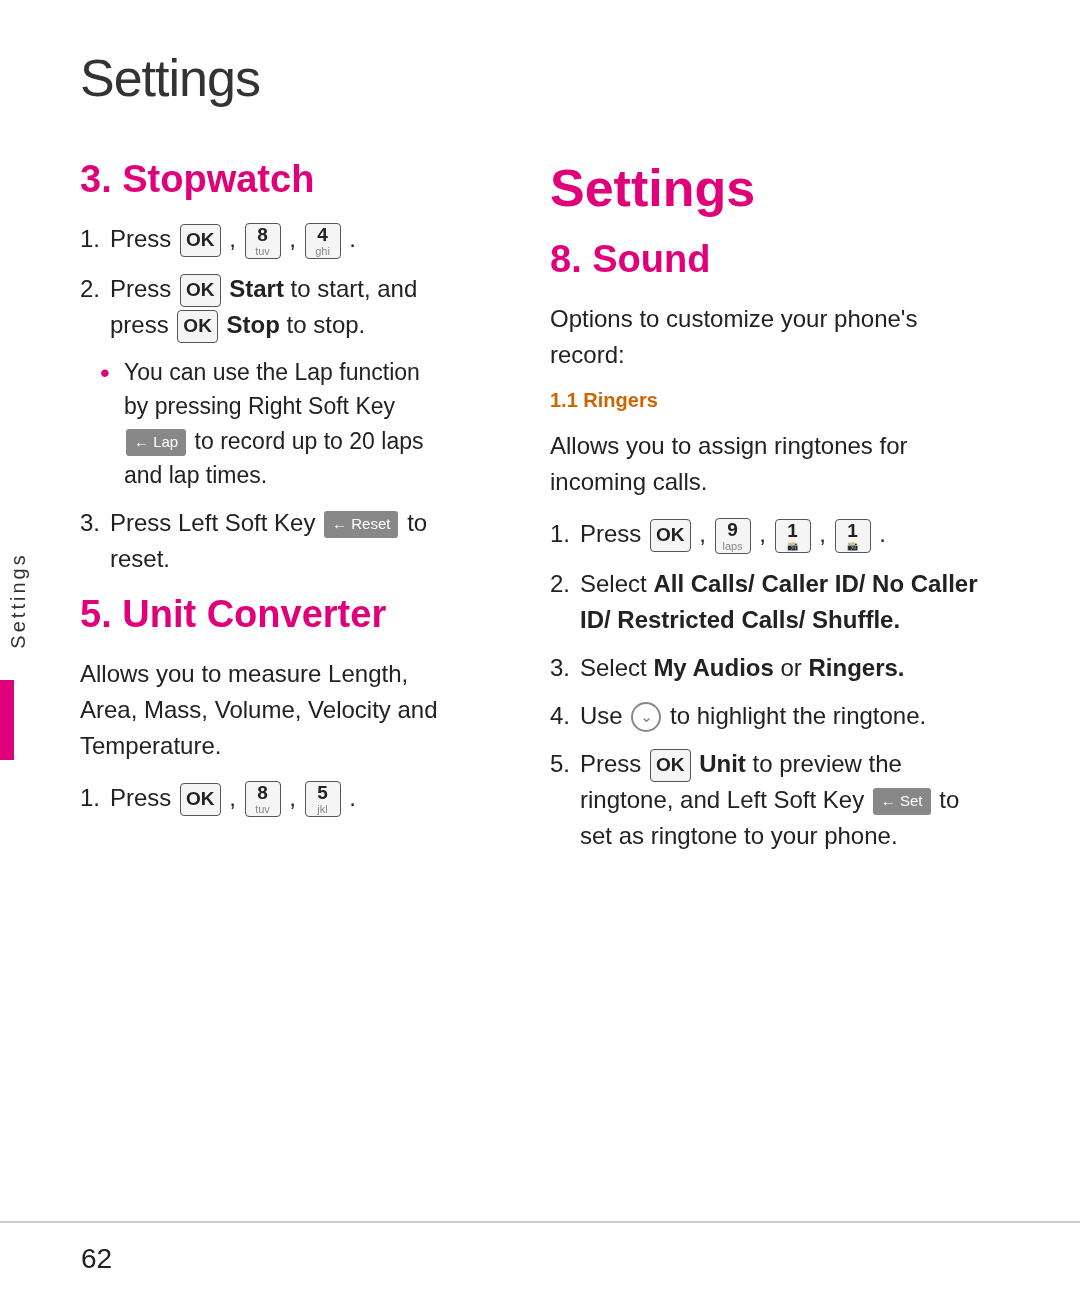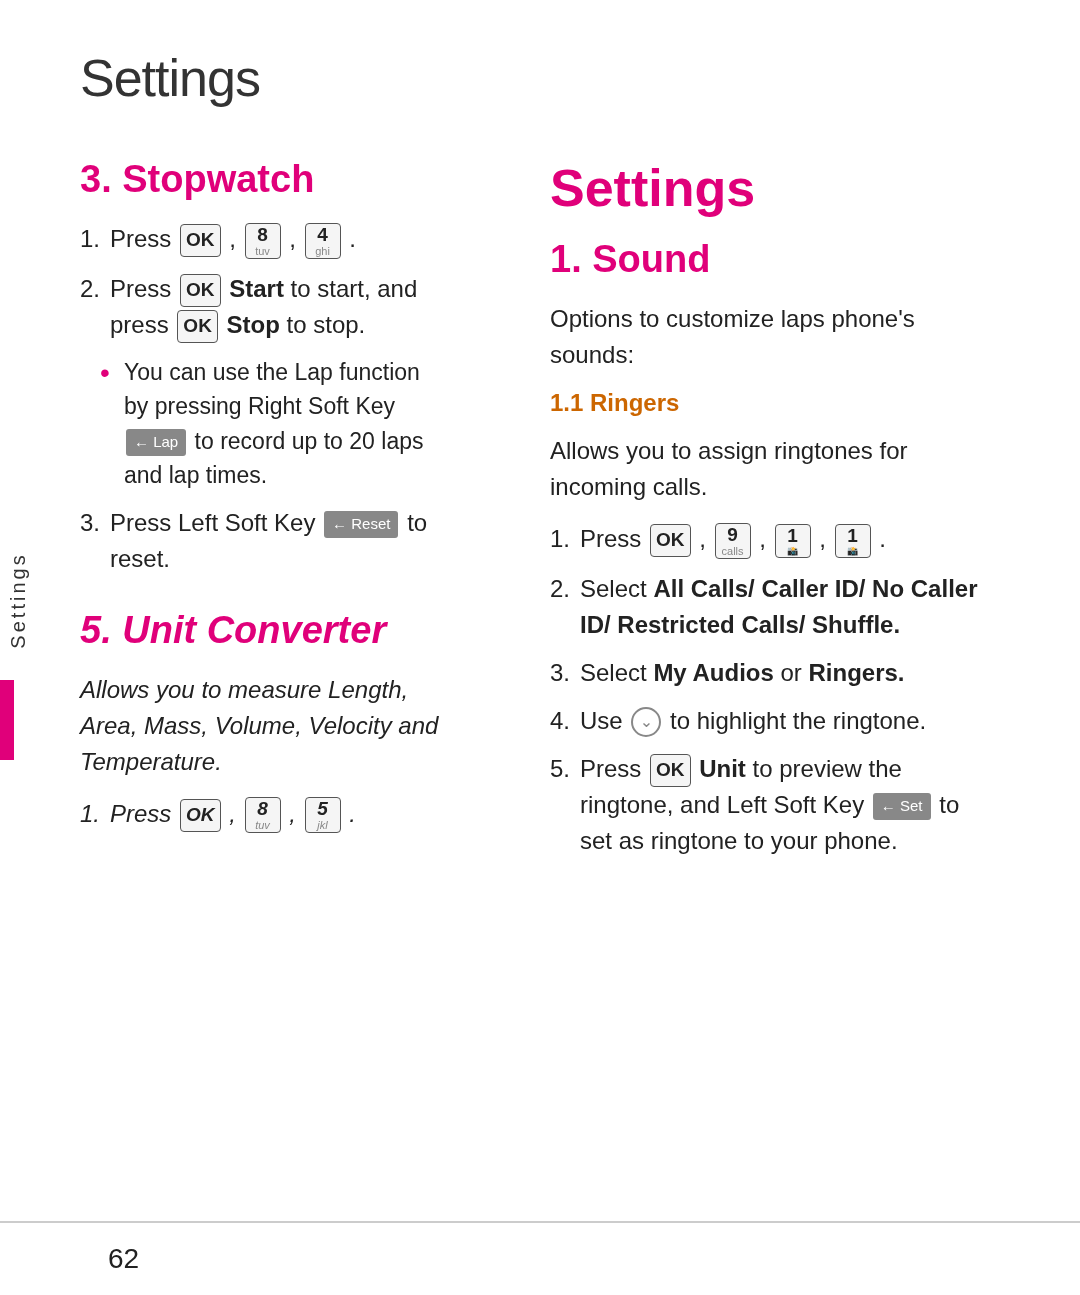--- a/index.html
+++ b/index.html
@@ -60,21 +60,21 @@
 
     .section-heading-large {
       font-size: 52px;
       font-weight: 700;
       color: #e0007a;
       margin-bottom: 20px;
       margin-top: 10px;
     }
 
     .sub-heading {
-      font-size: 24px;
+      font-size: 20px;
       font-weight: 600;
       color: #cc6600;
       margin-bottom: 16px;
       margin-top: 10px;
     }
 
     
     .body-text {
       font-size: 24px;
       line-height: 1.5;
@@ -192,21 +192,21 @@
       top: 680px;
       width: 14px;
       height: 80px;
       background: #e0007a;
     }
 
     
     .bottom-area {
       display: flex;
       align-items: center;
-      padding: 20px 108px;
+      padding: 20px 81px;
       border-top: 2px solid #cccccc;
       margin-top: auto;
     }
 
     .page-number {
       font-size: 28px;
       font-weight: 400;
       color: #222;
     }
 
@@ -281,21 +281,21 @@
         <div class="numbered-item" style="margin-top:8px;">
           <span class="num">3.</span>
           <span class="item-content">
             Press Left Soft Key
             <span class="lsk">← Reset</span>
             to reset.
           </span>
         </div>
       </div>
 
-      <div style="margin-top: 32px; font-style: italic;">
+      <div style="margin-top: 16px;">
         <div class="section-heading">5. Unit Converter</div>
 
         <div class="body-text">Allows you to measure Length, Area, Mass, Volume, Velocity and Temperature.</div>
 
         <div class="numbered-item">
           <span class="num">1.</span>
           <span class="item-content">
             Press
             <span class="key">OK</span> ,
             <span class="key-wrap">
@@ -310,37 +310,37 @@
         </div>
       </div>
 
     </div>
 
     <div class="right-column">
 
       <div class="section-heading-large">Settings</div>
 
       <div>
-        <div class="section-heading">1. Sound</div>
-
-        <div class="body-text">Options to customize laps phone's sounds:</div>
+        <div class="section-heading">8. Sound</div>
+
+        <div class="body-text">Options to customize your phone's record:</div>
 
         <div>
           <div class="sub-heading">1.1 Ringers</div>
 
           <div class="body-text">Allows you to assign ringtones for incoming calls.</div>
 
           <div class="numbered-item">
             <span class="num">1.</span>
             <span class="item-content">
               Press
               <span class="key">OK</span> ,
               <span class="key-wrap">
                 <span class="key-main">9</span>
-                <span class="key-letters">calls</span>
+                <span class="key-letters">laps</span>
               </span> ,
               <span class="key-wrap">
                 <span class="key-main">1</span>
                 <span class="key-letters" style="font-size:9px;">📸</span>
               </span> ,
               <span class="key-wrap">
                 <span class="key-main">1</span>
                 <span class="key-letters" style="font-size:9px;">📸</span>
               </span> .
             </span>

